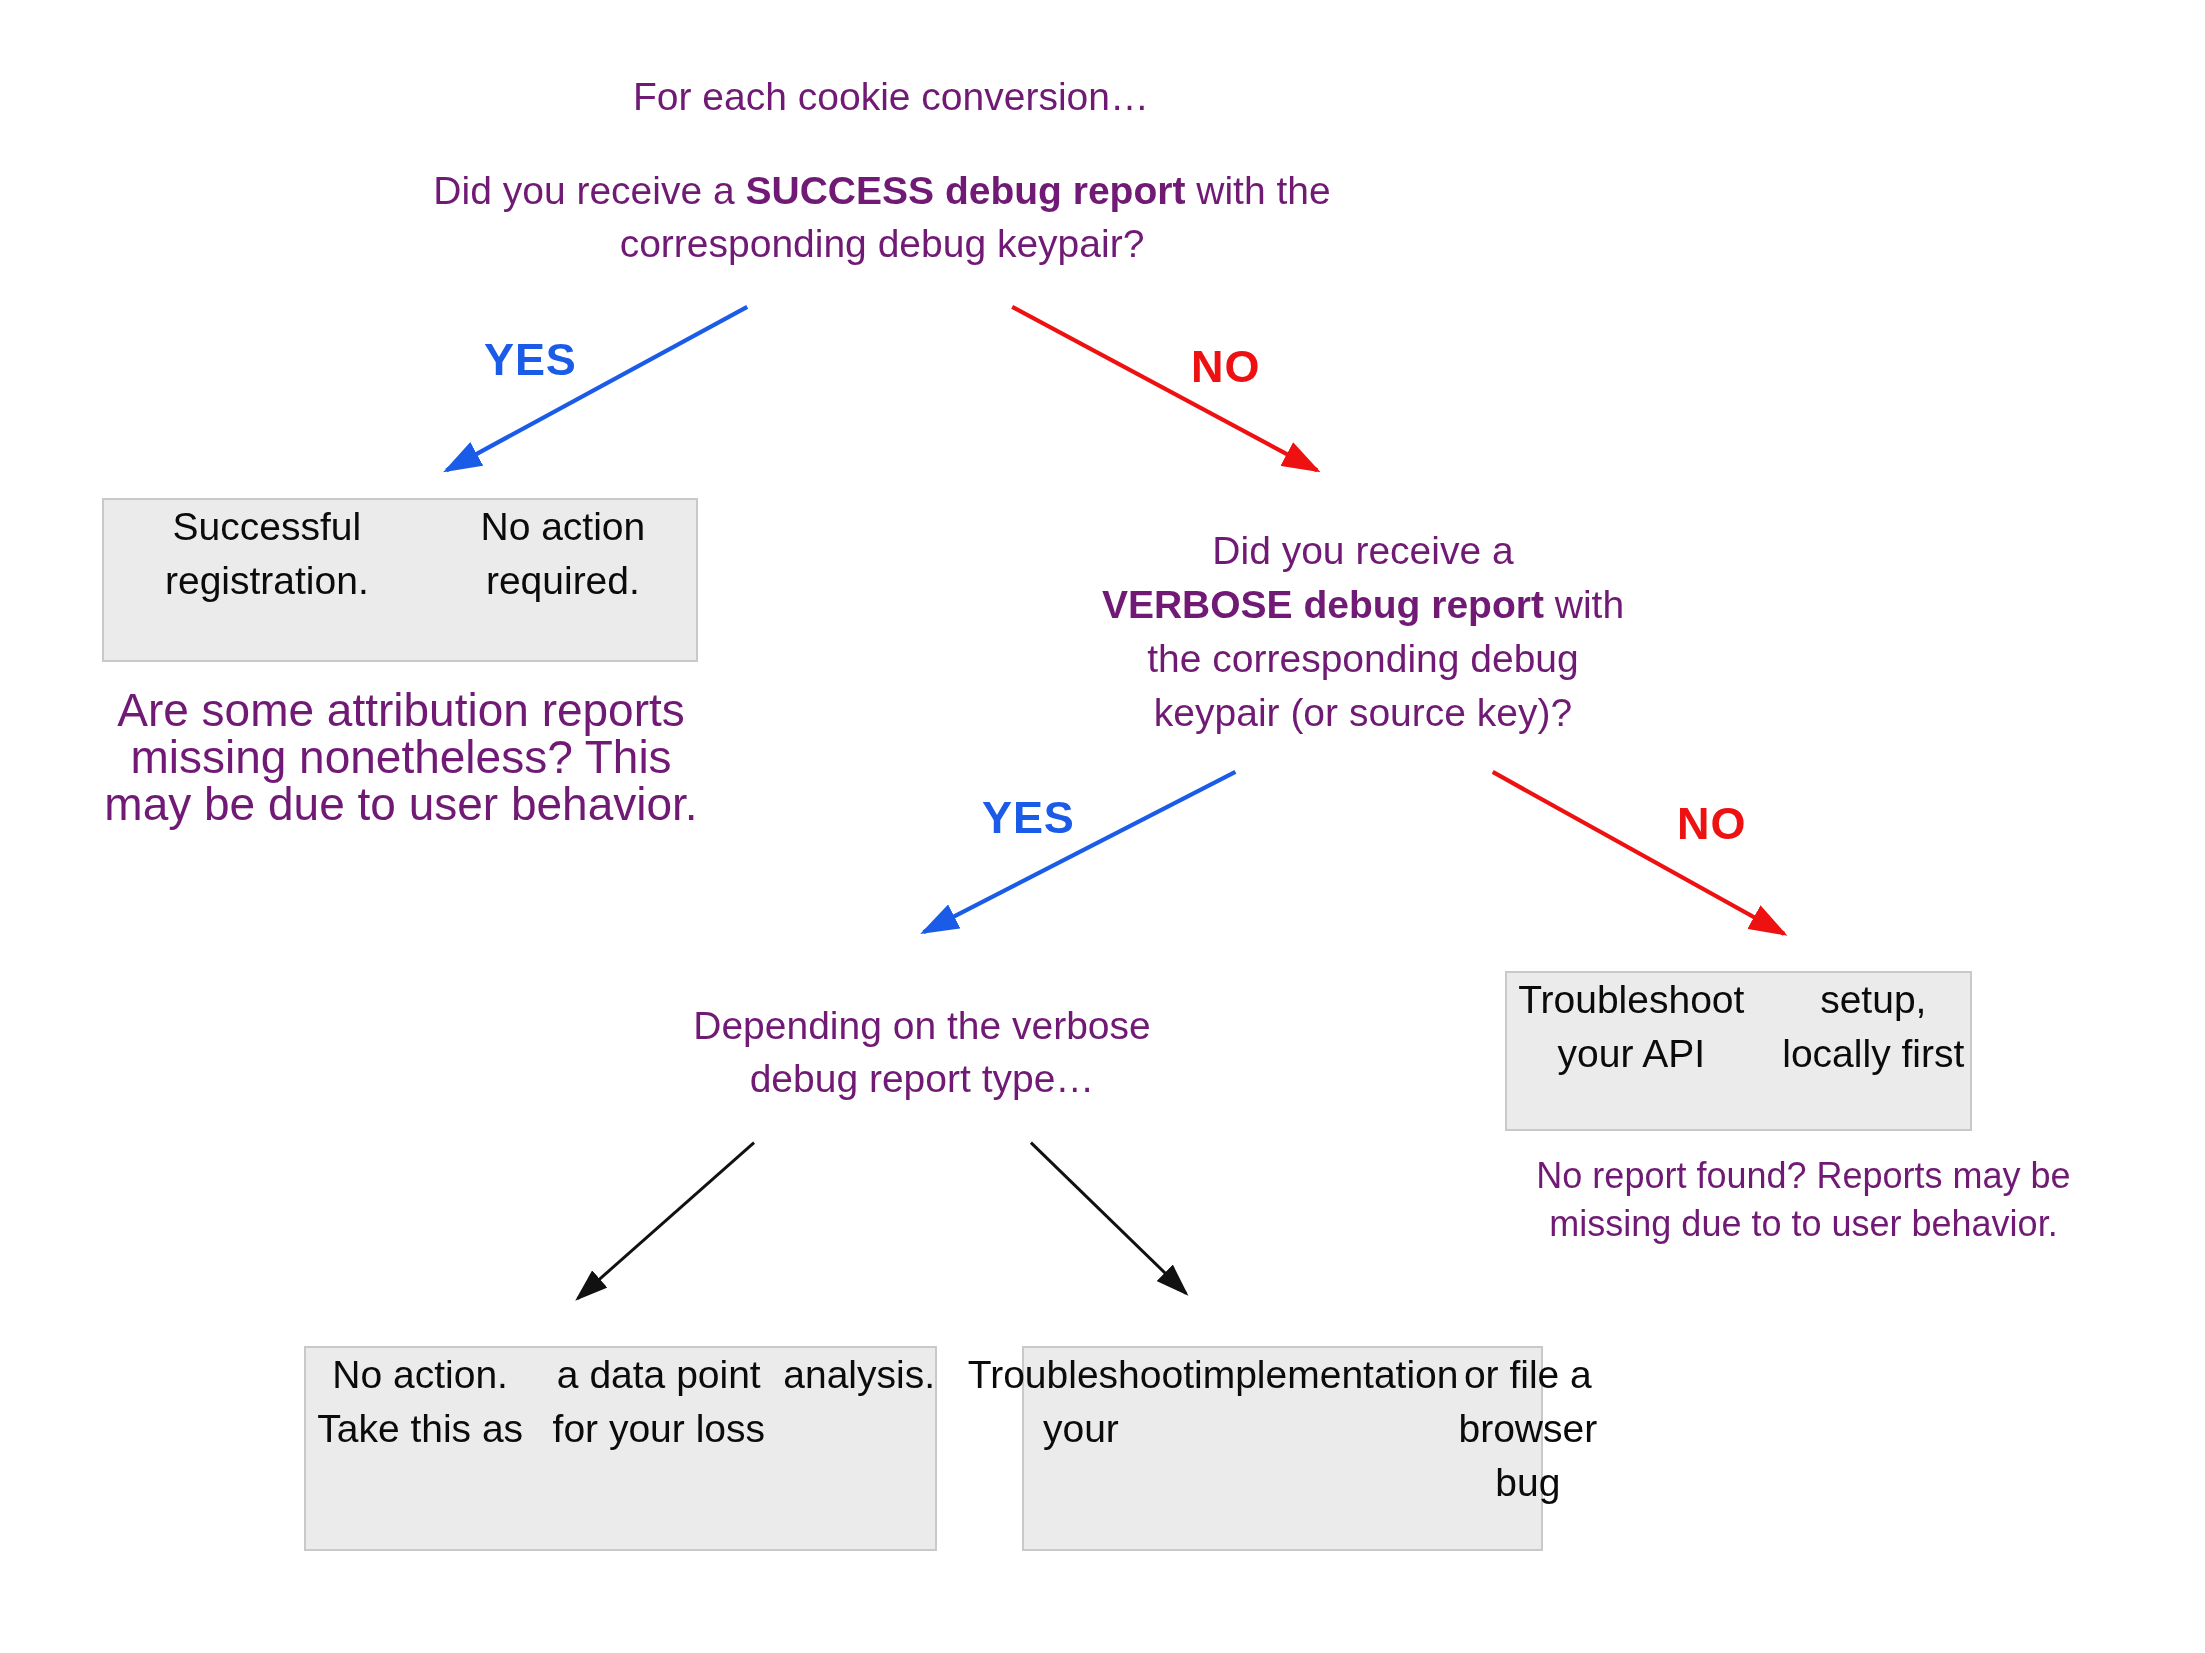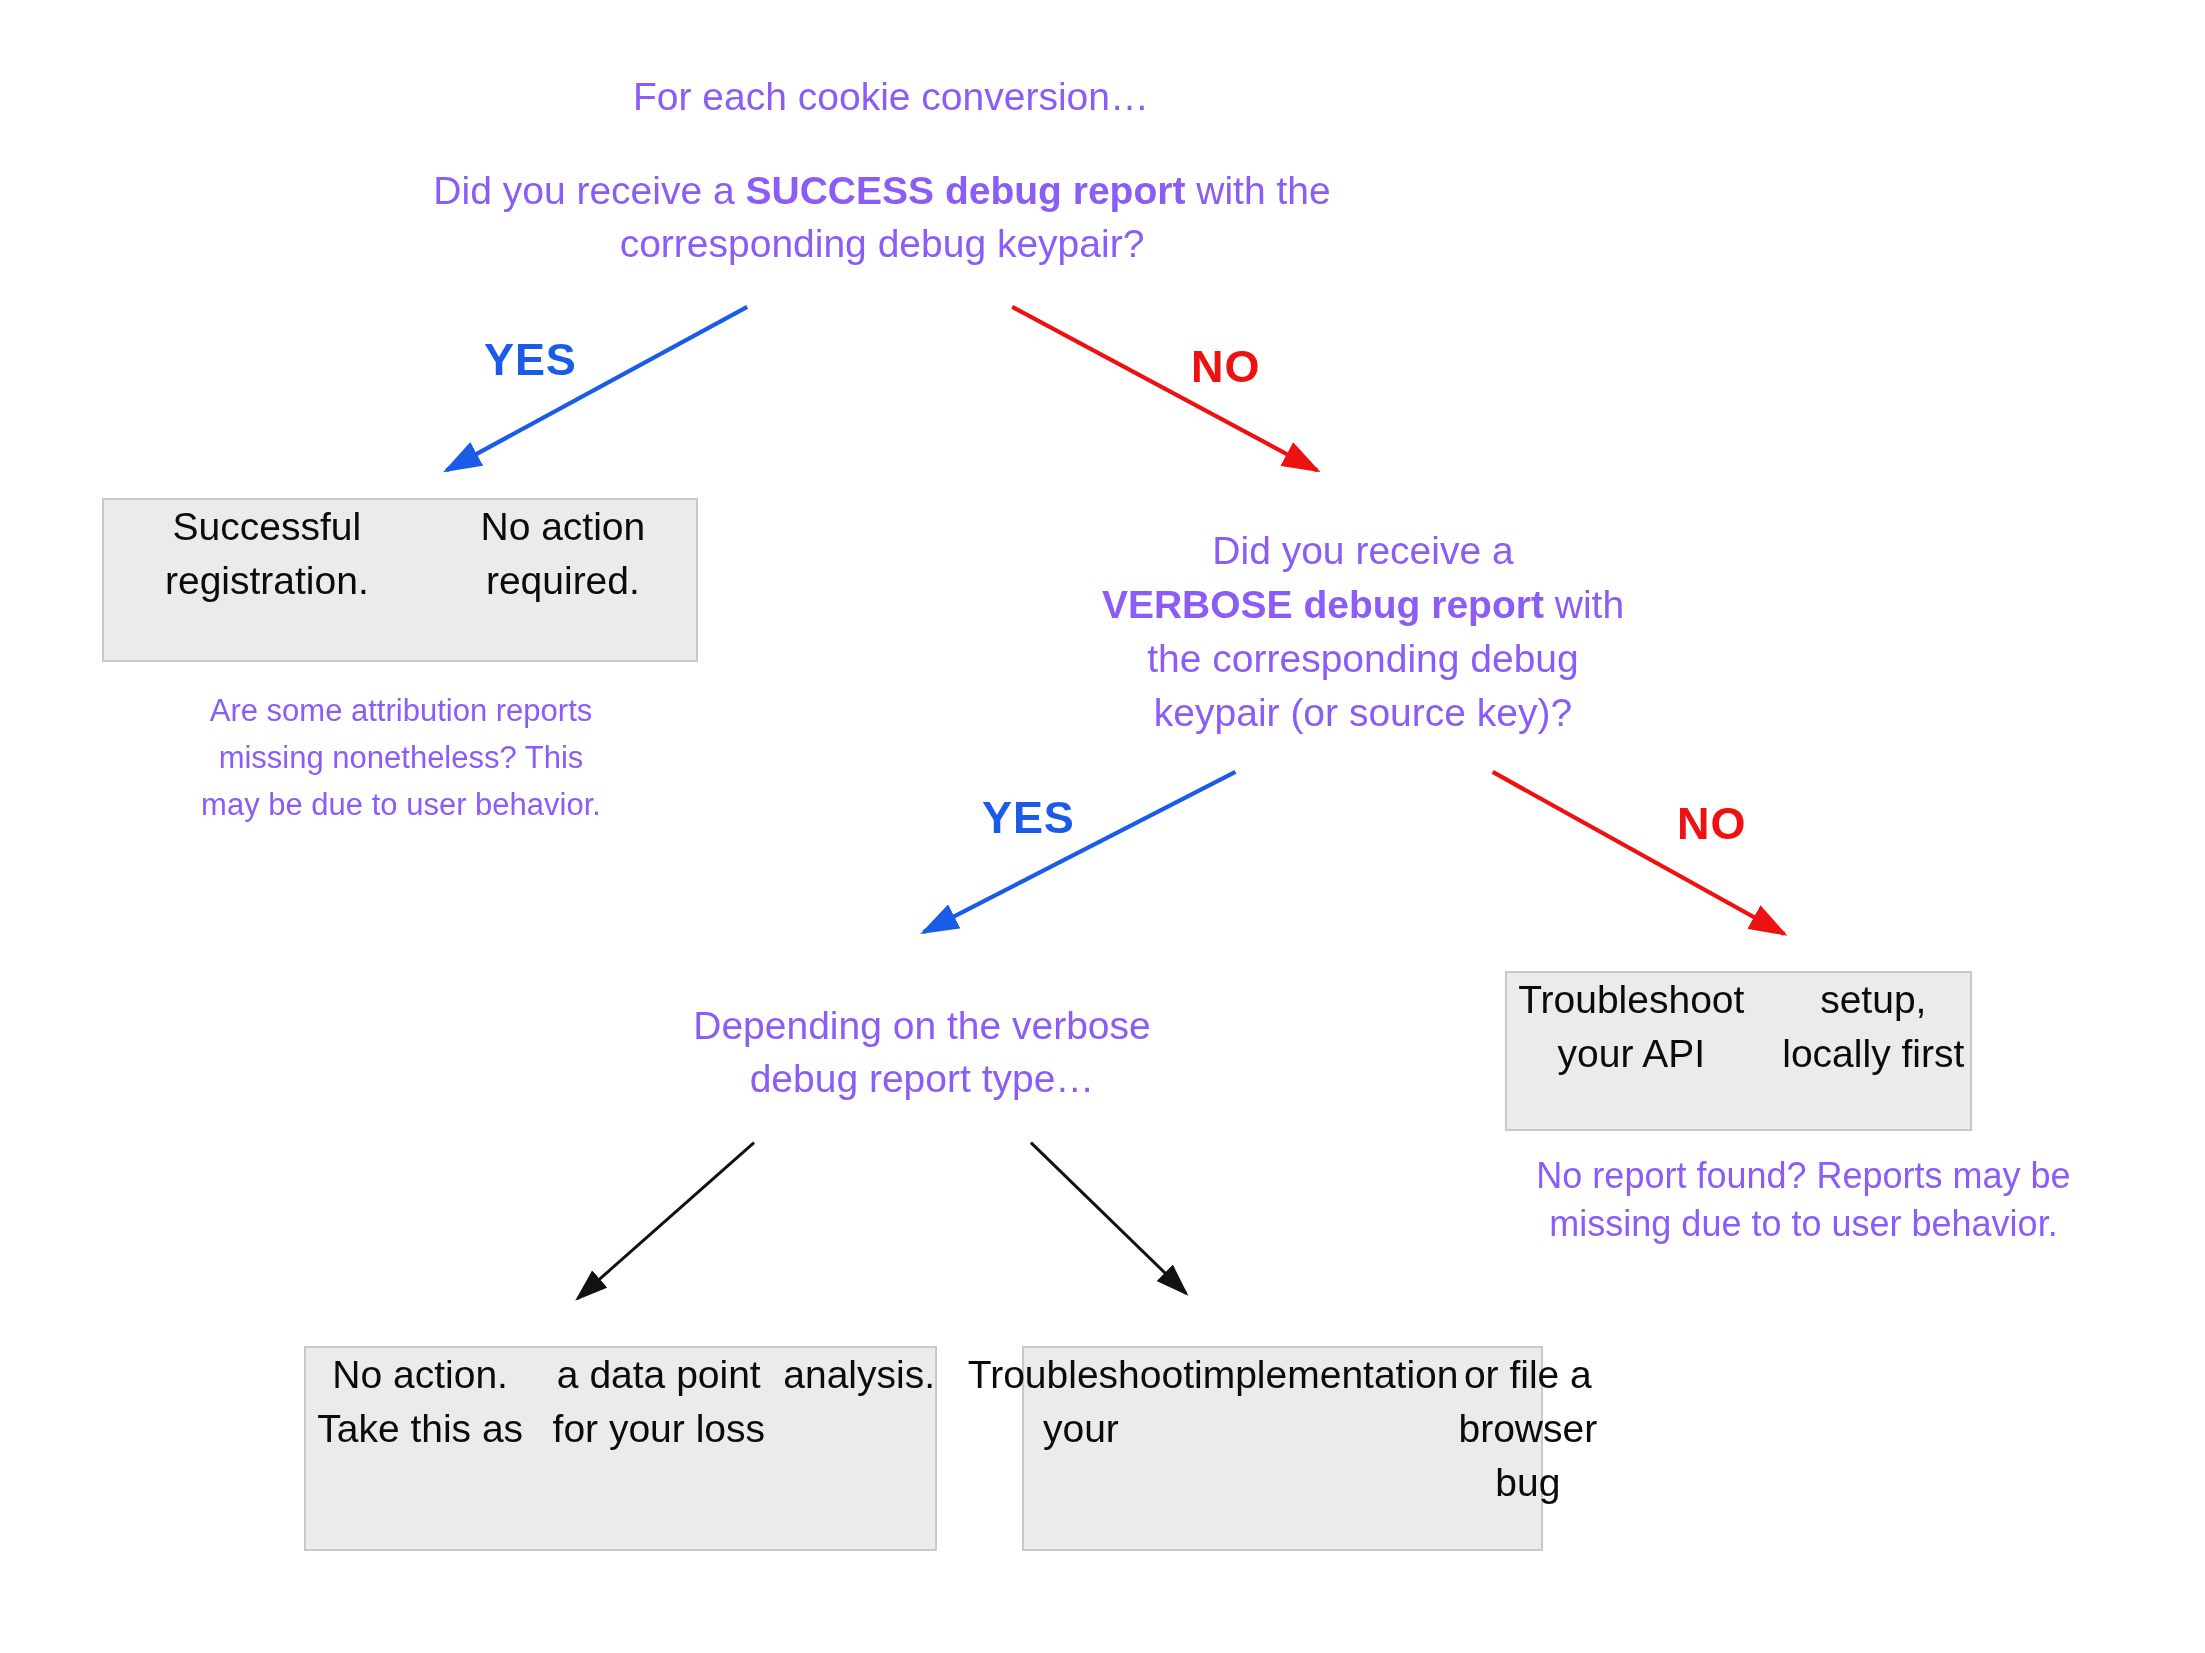--- a/index.html
+++ b/index.html
@@ -10,24 +10,24 @@
     font-family:"Liberation Sans", sans-serif;
     color:#0b0b0b;
     overflow:hidden;
   }
   .arrows{position:absolute;left:0;top:0;pointer-events:none;}
   .t{
     position:absolute;
     text-align:center;
     font-size:39px;
     line-height:53px;
-    color:#8b5cf6;
+    color:#701a75;
   }
   .t .ln{display:block;}
-  .note{font-size:31px;line-height:47px;}
+  .note{font-size:46px;line-height:47px;}
   .lbl{
     position:absolute;
     font-size:45px;
     font-weight:700;
     letter-spacing:0.9px;
   }
   .lbl.yes{color:var(--c-yes,#1a5ce8);}
   .lbl.no{color:var(--c-no,#ee1111);}
   .box{
     position:absolute;

